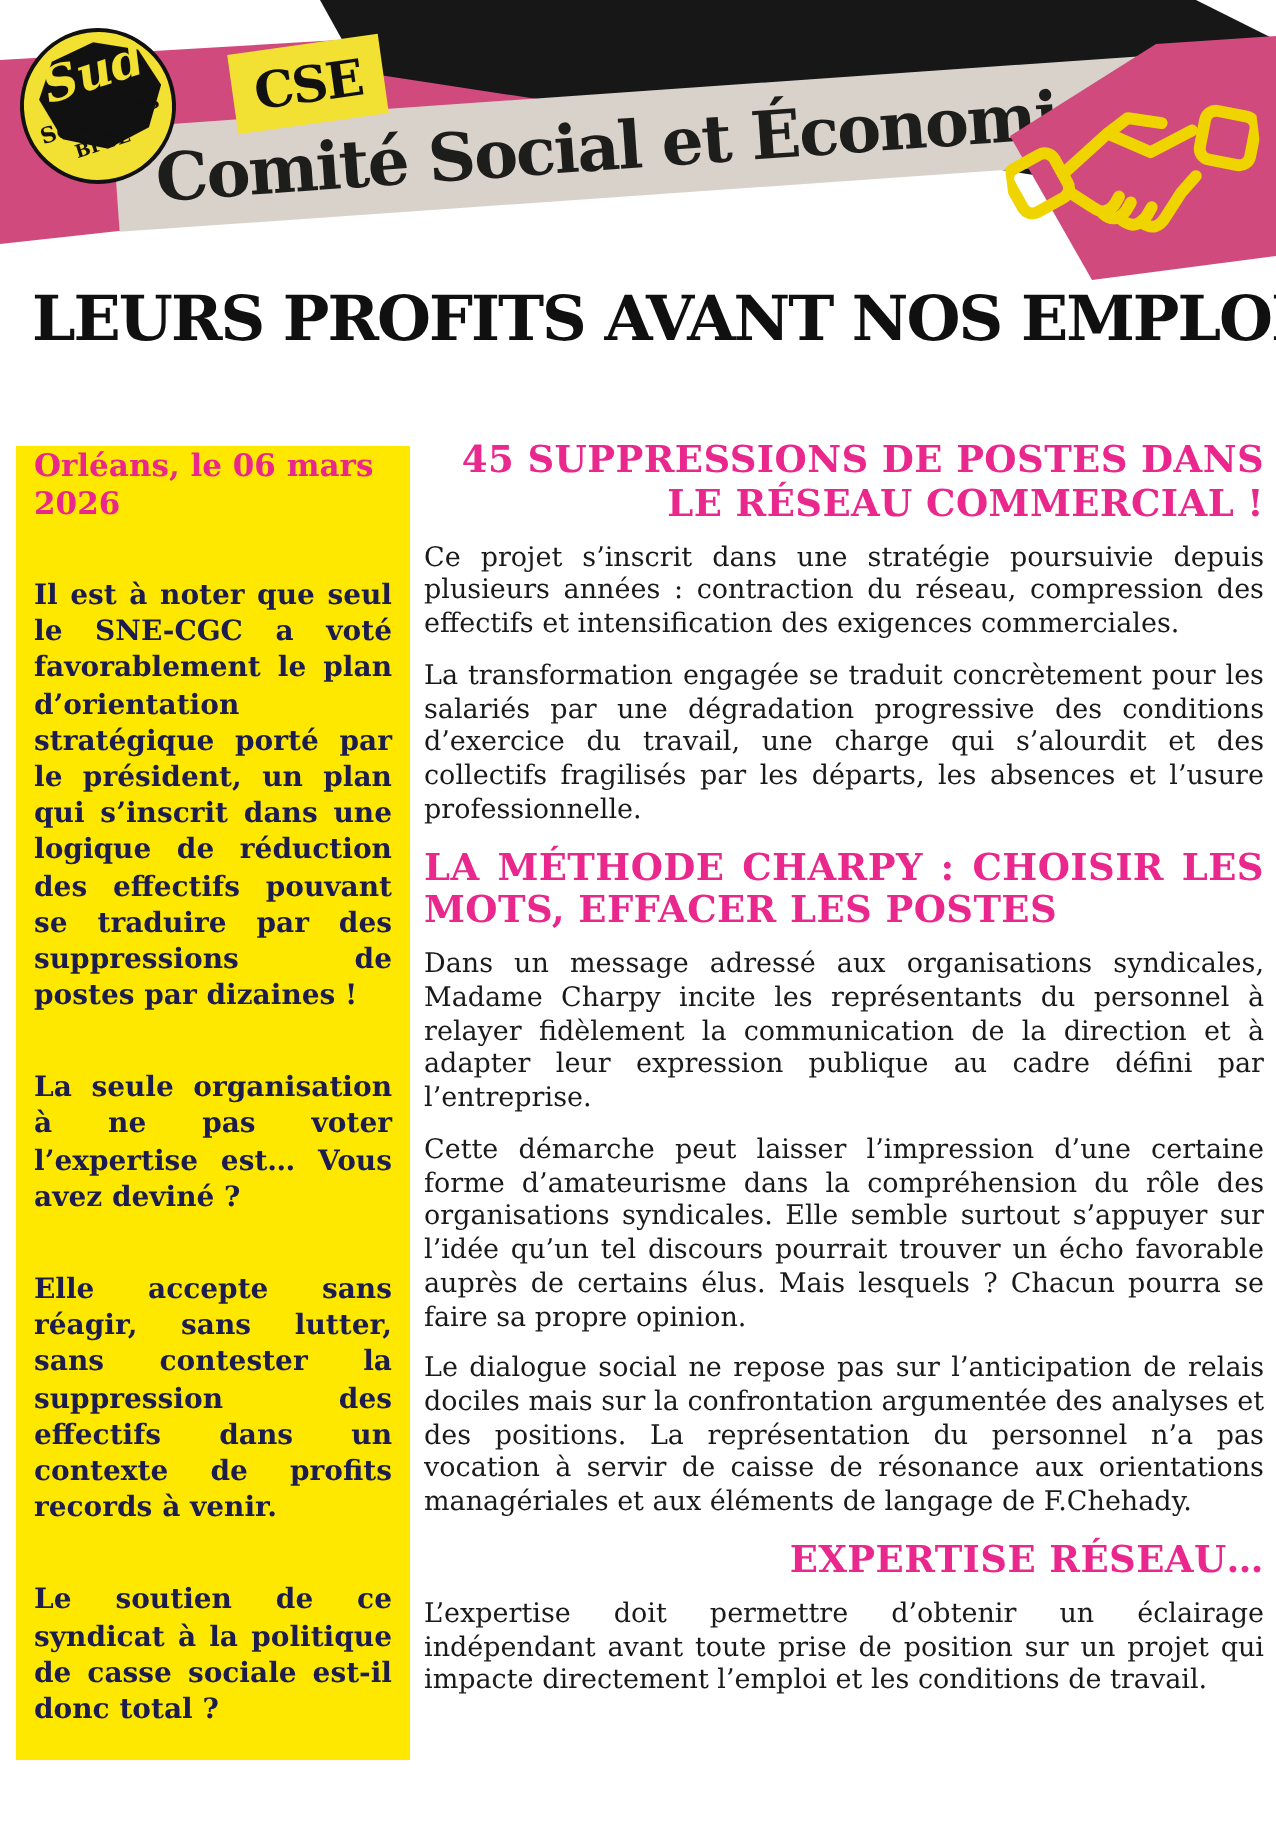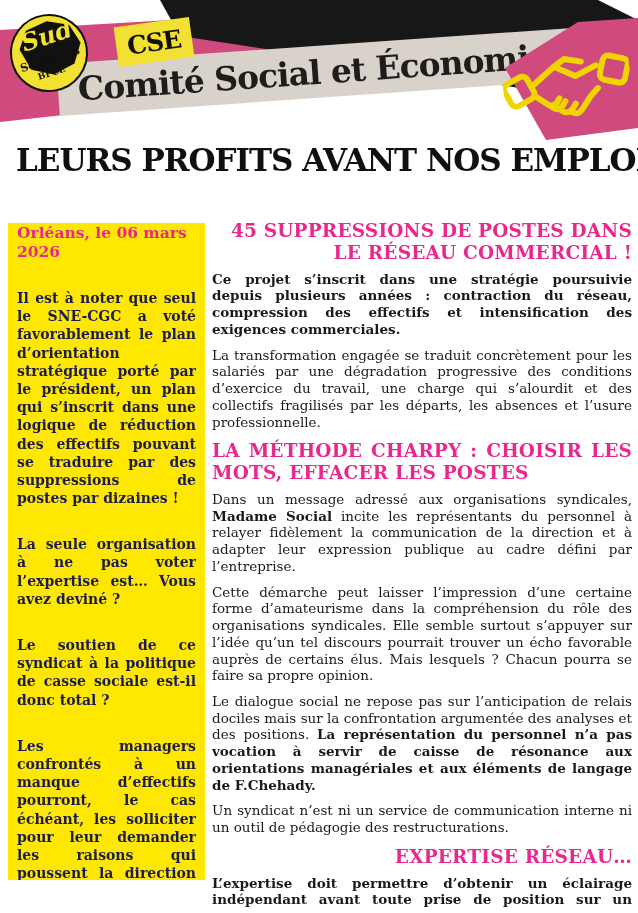--- a/index.html
+++ b/index.html
@@ -88,21 +88,21 @@
   .mag-heading{
     color:var(--magenta);font-weight:bold;font-size:18.5px;line-height:1.18;
     letter-spacing:0.2px;margin:10px 0 7px 0;text-align:right;
   }
   .mag-heading.just{text-align:justify;}
   .mag-heading:first-child{margin-top:0;}
   .body-para{
     color:var(--ink);font-size:13.5px;line-height:1.24;text-align:justify;
     margin-bottom:9px;
   }
-  .body-para .b{font-weight:bold;}
+  .body-para .b{font-weight:normal;}
 </style>
 </head>
 <body>
 
 <div class="page">
 
   <header class="banner">
     <div class="pink-band"></div>
     <div class="black-band"></div>
     <div class="beige-band">
@@ -132,31 +132,31 @@
     </svg>
   </header>
 
   <h1 class="headline">LEURS PROFITS AVANT NOS EMPLOIS ?</h1>
 
   <aside class="left-col">
     <div class="dateline">Orléans, le 06 mars 2026</div>
     <div id="left-paras">
         <p class="side-para">Il est à noter que seul le SNE-CGC a voté favorablement le plan d’orientation stratégique porté par le président, un plan qui s’inscrit dans une logique de réduction des effectifs pouvant se traduire par des suppressions de postes par dizaines !</p>
         <p class="side-para">La seule organisation à ne pas voter l’expertise est… Vous avez deviné ?</p>
+        <p class="side-para">Elle accepte sans réagir, sans lutter, sans contester la suppression des effectifs dans un contexte de profits records à venir.</p>
         <p class="side-para">Le soutien de ce syndicat à la politique de casse sociale est-il donc total ?</p>
         <p class="side-para">Les managers confrontés à un manque d’effectifs pourront, le cas échéant, les solliciter pour leur demander les raisons qui poussent la direction à supprimer des postes.</p>
       </div>
   </aside>
 
   <main class="right-col" id="right-blocks">
       <h2 class="mag-heading">45 SUPPRESSIONS DE POSTES DANS LE RÉSEAU COMMERCIAL !</h2>
       <p class="body-para"><span class="b">Ce projet s’inscrit dans une stratégie poursuivie depuis plusieurs années : contraction du réseau, compression des effectifs et intensification des exigences commerciales.</span></p>
       <p class="body-para"><span>La transformation engagée se traduit concrètement pour les salariés par une dégradation progressive des conditions d’exercice du travail, une charge qui s’alourdit et des collectifs fragilisés par les départs, les absences et l’usure professionnelle.</span></p>
       <h2 class="mag-heading just">LA MÉTHODE CHARPY : CHOISIR LES MOTS, EFFACER LES POSTES</h2>
-      <p class="body-para"><span>Dans un message adressé aux organisations syndicales, </span><span class="b">Madame Social</span><span> incite les représentants du personnel à relayer fidèlement la communication de la direction et à adapter leur expression publique au cadre défini par l’entreprise.</span></p>
+      <p class="body-para"><span>Dans un message adressé aux organisations syndicales, </span><span class="b">Madame Charpy</span><span> incite les représentants du personnel à relayer fidèlement la communication de la direction et à adapter leur expression publique au cadre défini par l’entreprise.</span></p>
       <p class="body-para"><span>Cette démarche peut laisser l’impression d’une certaine forme d’amateurisme dans la compréhension du rôle des organisations syndicales. Elle semble surtout s’appuyer sur l’idée qu’un tel discours pourrait trouver un écho favorable auprès de certains élus. Mais lesquels ? Chacun pourra se faire sa propre opinion.</span></p>
       <p class="body-para"><span>Le dialogue social ne repose pas sur l’anticipation de relais dociles mais sur la confrontation argumentée des analyses et des positions. </span><span class="b">La représentation du personnel n’a pas vocation à servir de caisse de résonance aux orientations managériales et aux éléments de langage de F.Chehady.</span></p>
-      <p class="body-para"><span>Un syndicat n’est ni un service de communication interne ni un outil de pédagogie des restructurations.</span></p>
       <h2 class="mag-heading">EXPERTISE RÉSEAU…</h2>
       <p class="body-para"><span class="b">L’expertise doit permettre d’obtenir un éclairage indépendant avant toute prise de position sur un projet qui impacte directement l’emploi et les conditions de travail.</span></p>
     </main>
 
 </div>
 
 </body></html>

